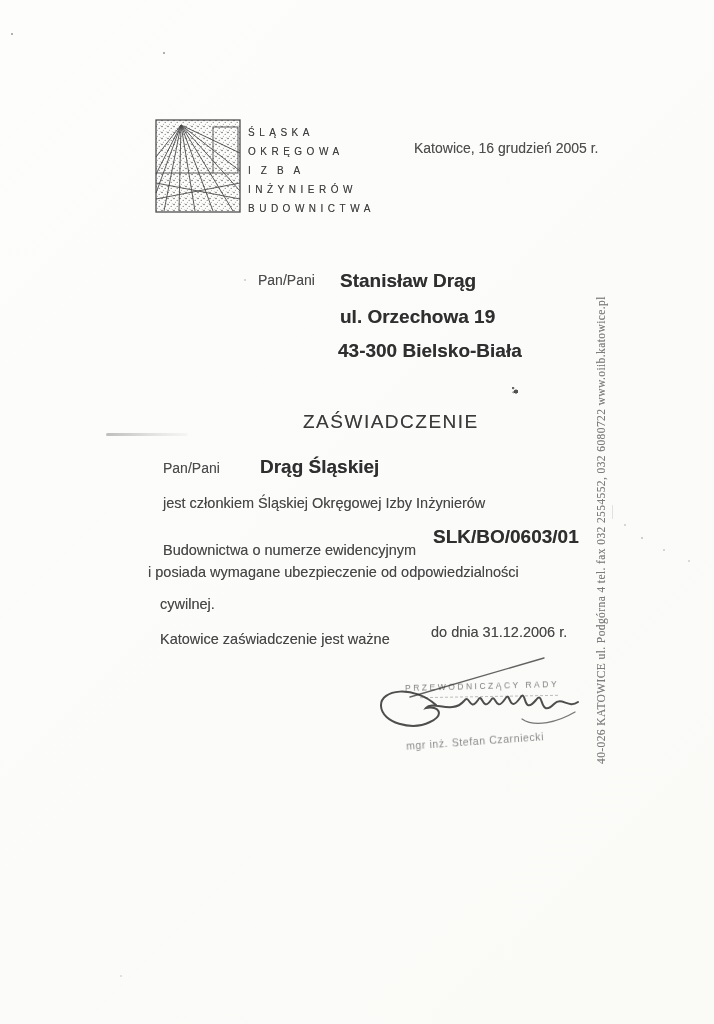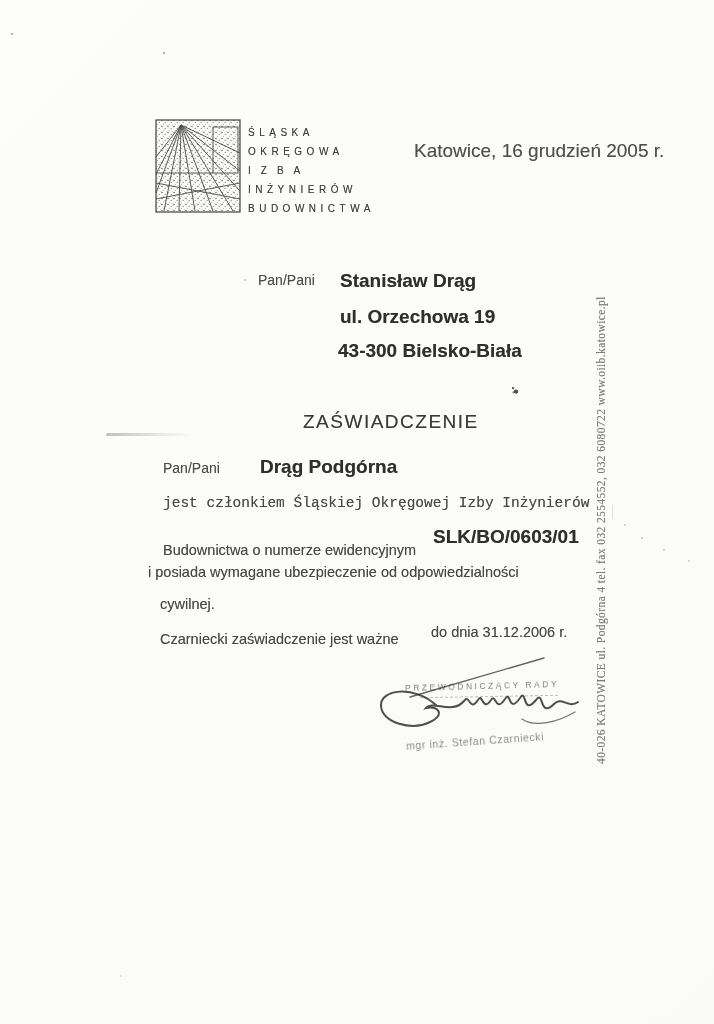--- a/index.html
+++ b/index.html
@@ -20,21 +20,21 @@
   .org-line{
     font-size:10px;
     letter-spacing:4.5px;
     color:#3f3f3f;
     line-height:19px;
     white-space:nowrap;
     text-shadow:0 0 .4px rgba(60,60,60,.55);
   }
   .org-line.wide{letter-spacing:10px;}
   .dateline{
-    font-size:19px;color:#4f4f4f;white-space:nowrap;
+    font-size:14px;color:#4f4f4f;white-space:nowrap;
     text-shadow:0 0 .4px rgba(70,70,70,.45);
   }
 
   
   .plain{
     font-size:14px;color:#4c4c4c;white-space:nowrap;
     text-shadow:0 0 .4px rgba(70,70,70,.45);
   }
   .bold{
     font-size:19px;font-weight:bold;color:#2f2f2f;white-space:nowrap;
@@ -140,31 +140,31 @@
   <div class="abs dateline" style="left:414px;top:140px;">Katowice, 16 grudzień 2005 r.</div>
 
   <div class="abs plain" style="left:258px;top:272px;">Pan/Pani</div>
   <div class="abs bold" style="left:340px;top:270px;">Stanisław Drąg</div>
   <div class="abs bold" style="left:340px;top:306px;">ul. Orzechowa 19</div>
   <div class="abs bold" style="left:338px;top:340px;">43-300 Bielsko-Biała</div>
 
   <div class="abs title" style="left:303px;top:411px;">ZAŚWIADCZENIE</div>
 
   <div class="abs plain" style="left:163px;top:460px;">Pan/Pani</div>
-  <div class="abs bold" style="left:260px;top:456px;">Drąg Podgórna</div>
+  <div class="abs bold" style="left:260px;top:456px;">Drąg Śląskiej</div>
 
-  <div class="abs body-line" style="left:163px;top:495px;font-family:Liberation Mono, monospace;">jest członkiem Śląskiej Okręgowej Izby Inżynierów</div>
+  <div class="abs body-line" style="left:163px;top:495px;">jest członkiem Śląskiej Okręgowej Izby Inżynierów</div>
 
   <div class="abs body-line" style="left:163px;top:530px;margin-top:12px;">Budownictwa o numerze ewidencyjnym</div>
   <div class="abs bold" style="left:433px;top:526px;">SLK/BO/0603/01</div>
 
   <div class="abs body-line" style="left:148px;top:564px;">i posiada wymagane ubezpieczenie od odpowiedzialności</div>
   <div class="abs body-line" style="left:160px;top:596px;">cywilnej.</div>
 
-  <div class="abs body-line" style="left:160px;top:631px;">Czarniecki zaświadczenie jest ważne</div>
+  <div class="abs body-line" style="left:160px;top:631px;">Katowice zaświadczenie jest ważne</div>
   <div class="abs body-line" style="left:431px;top:624px;">do dnia 31.12.2006 r.</div>
 
   <div class="abs stamp-line" style="left:405px;top:681px;">PRZEWODNICZĄCY RADY</div>
   <div class="abs stamp-subline" style="left:420px;top:696px;"></div>
 
   <div class="abs" style="left:372px;top:655px;">
     <svg width="220" height="95" viewBox="0 0 220 95">
       <g fill="none" stroke="#2f2f2f" stroke-linecap="round">
         <path d="M172,3 L38,42" stroke-width="1.4" opacity=".75"></path>
         <path d="M64,50 C42,30 8,34 9,51 C10,68 40,76 58,67 C73,60 67,50 54,53

